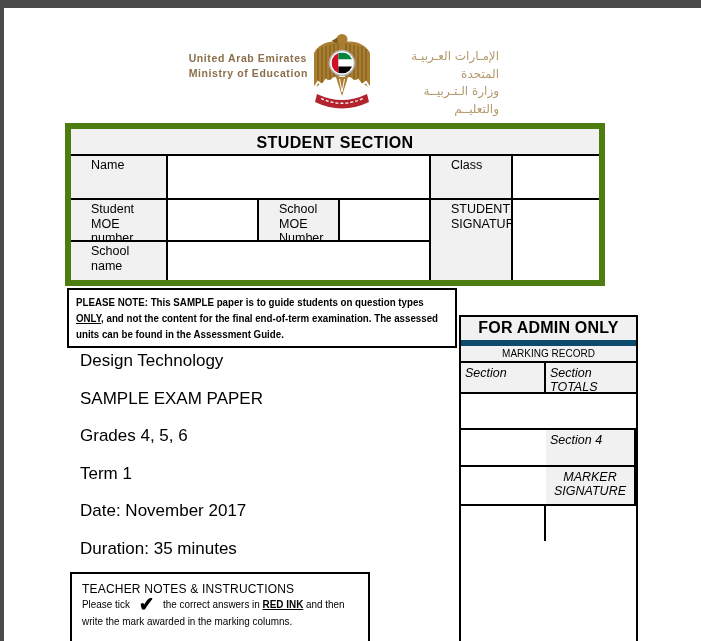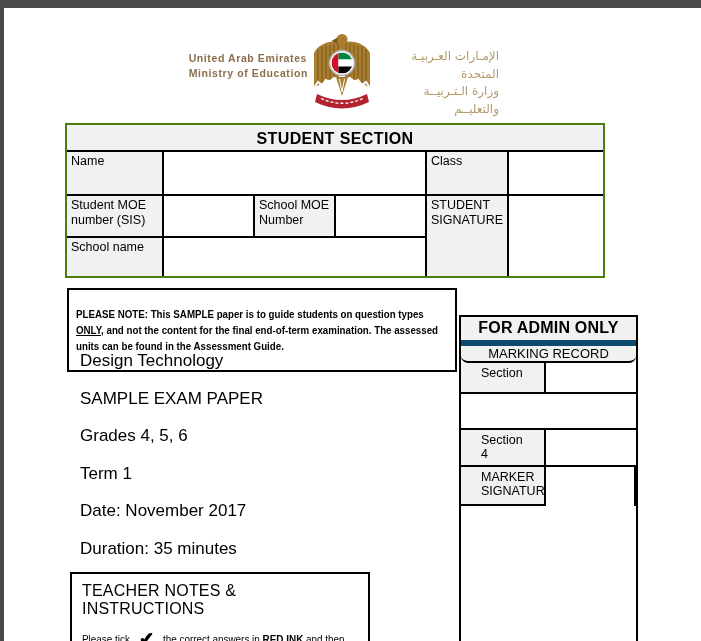--- a/index.html
+++ b/index.html
@@ -21,59 +21,59 @@
     letter-spacing:.6px; color:#8b6f4b;
   }
   .emblem { position:absolute; left:311px; top:32px; width:62px; height:84px; }
   .hdr-ar {
     position:absolute; left:379px; top:48px; width:120px; text-align:right;
     direction:rtl; font-family:"DejaVu Sans", sans-serif;
     font-size:12px; line-height:17.5px; color:#b49a6c;
   }
 
   
-  .st-table { position:absolute; left:65px; top:123px; width:540px; border:2px solid #4d7c0f; background:#fff; }
+  .st-table { position:absolute; left:65px; top:123px; width:540px; border:6px solid #4d7c0f; background:#fff; }
   .st-title {
     height:27px; line-height:27px; background:#f1f1f1; border-bottom:2px solid #000;
     text-align:center; font-weight:bold; font-size:16px; letter-spacing:.4px;
   }
   .st-grid { display:grid; grid-template-columns:97px 91px 81px 91px 82px 1fr; grid-template-rows:44px 42px 38px; }
-  .cell { border-right:2px solid #000; border-bottom:2px solid #000; padding:2px 4px; font-size:12.5px; line-height:14.5px; background:#fff; }
+  .cell { border-right:2px solid #000; border-bottom:2px solid #000; padding:2px 20px; font-size:12.5px; line-height:14.5px; background:#fff; }
   .gray { background:#f1f1f1; }
   .nr { border-right:none; }
   .nb { border-bottom:none; }
   .sp3 { grid-column:span 3; }
   .rs2 { grid-row:span 2; }
 
   
-  .notice { position:absolute; left:67px; top:288px; width:390px; border:2px solid #000; padding:16px 7px; background:#fff; }
+  .notice { position:absolute; left:67px; top:288px; width:390px; border:2px solid #000; padding:4px 7px; background:#fff; }
   .notice-inner {
     font-weight:bold; font-size:11px; line-height:16px;
     transform:scaleX(.885); transform-origin:left top; width:113%;
   }
   .notice-inner u { text-decoration:underline; }
 
   
   .admin { position:absolute; left:459px; top:315px; width:179px; border:2px solid #000; background:#fff; }
   .ad-title {
     height:29px; line-height:21px; background:#f1f1f1; border-bottom:6px solid #0c4a6e;
     text-align:center; font-weight:bold; font-size:16px; letter-spacing:.2px; white-space:nowrap;
   }
-  .ad-sub { height:17px; line-height:16px; background:#f1f1f1; border-bottom:2px solid #000; text-align:center; font-size:13px;border-radius:7px; }
+  .ad-sub { height:17px; line-height:16px; background:#f1f1f1; border-bottom:2px solid #000; text-align:center; font-size:10px; }
   .ad-grid { display:grid; grid-template-columns:85px 1fr; grid-template-rows:31px 36px 37px 39px 35px 86px 45px; }
-  .ad-grid .cell { font-size:12.5px; line-height:14px; padding:3px 20px; }
+  .ad-grid .cell { font-size:12.5px; line-height:14px; padding:3px 4px;font-style:italic; }
   .ctr { text-align:center; padding-top:4px; }
 
   
   .exam { position:absolute; left:80px; top:351px; font-size:17px; }
   .exam .line { line-height:20px; margin-bottom:17.5px; white-space:nowrap; }
 
   
   .teacher { position:absolute; left:70px; top:572px; width:300px; height:92px; border:2px solid #000; padding:8px 10px; background:#fff; }
-  .t-title { font-size:16px; letter-spacing:.2px; margin-bottom:13px; }
+  .t-title { font-size:12px; letter-spacing:.2px; }
   .t-line { font-size:11px; line-height:16.5px; transform:scaleX(.9); transform-origin:left top; width:111%; }
   .check { font-weight:bold; font-size:20px; vertical-align:-3px; margin:0 10px; display:inline-block; }
   .redink { font-weight:bold; text-decoration:underline; }
 </style>
 </head>
 <body>
 
 <div class="page">
 
   <div class="top-bar"></div>
@@ -159,20 +159,21 @@
 
   <div class="notice">
     <div class="notice-inner"><span>PLEASE NOTE: This SAMPLE paper is to guide students on question types </span><u>ONLY</u><span>, and not the content for the final end-of-term examination. The assessed units can be found in the Assessment Guide.</span></div>
   </div>
 
   <div class="admin">
     <div class="ad-title">FOR ADMIN ONLY</div>
     <div class="ad-sub">MARKING RECORD</div>
     <div class="ad-grid">
       <div class="cell gray">Section</div>
+      <div class="cell gray nr">Section TOTALS</div>
 
       <div class="cell nr"></div>
 
       <div class="cell nr"></div>
 
       <div class="cell nr"></div>
 
       <div class="cell gray">Section 4</div>
       <div class="cell nr"></div>
 

